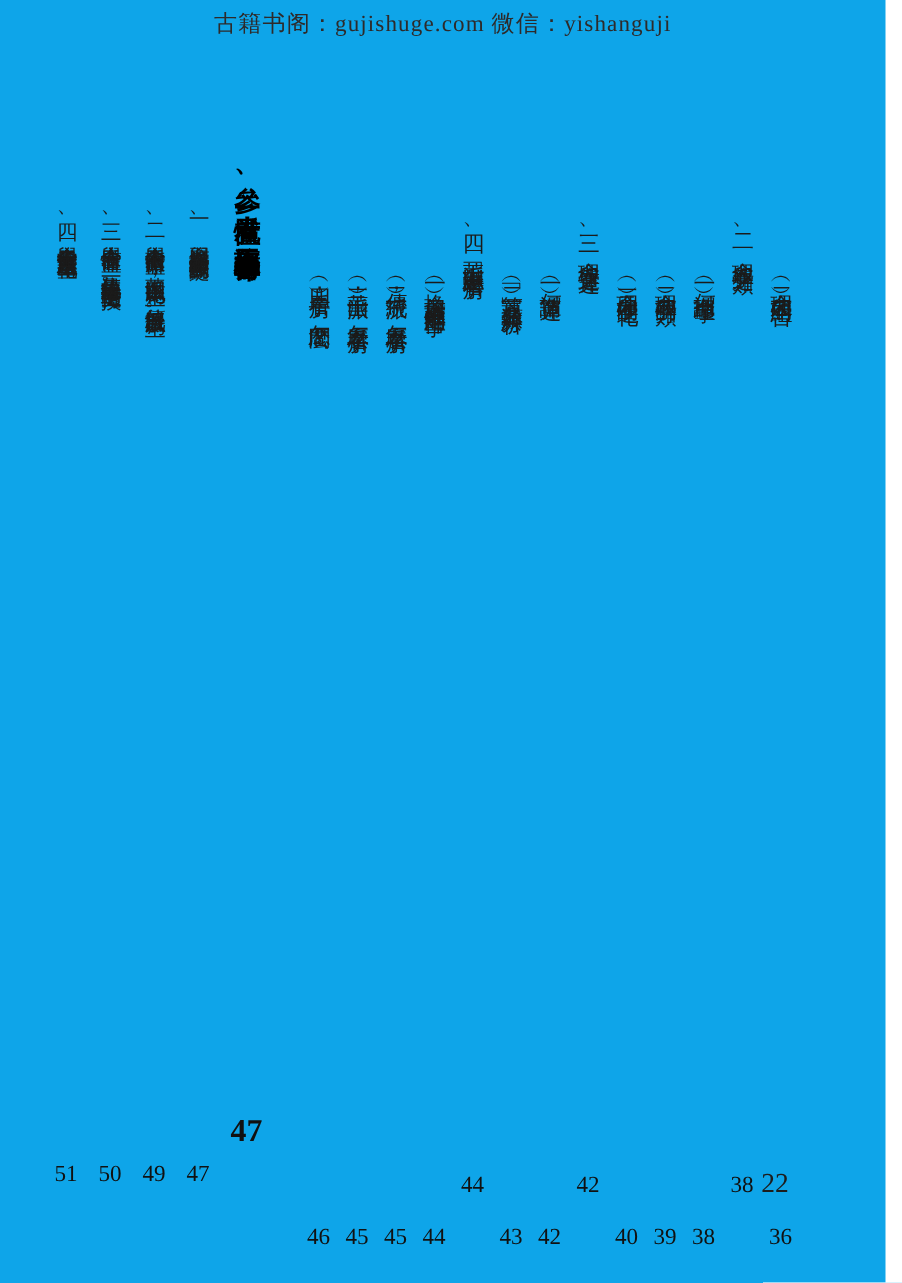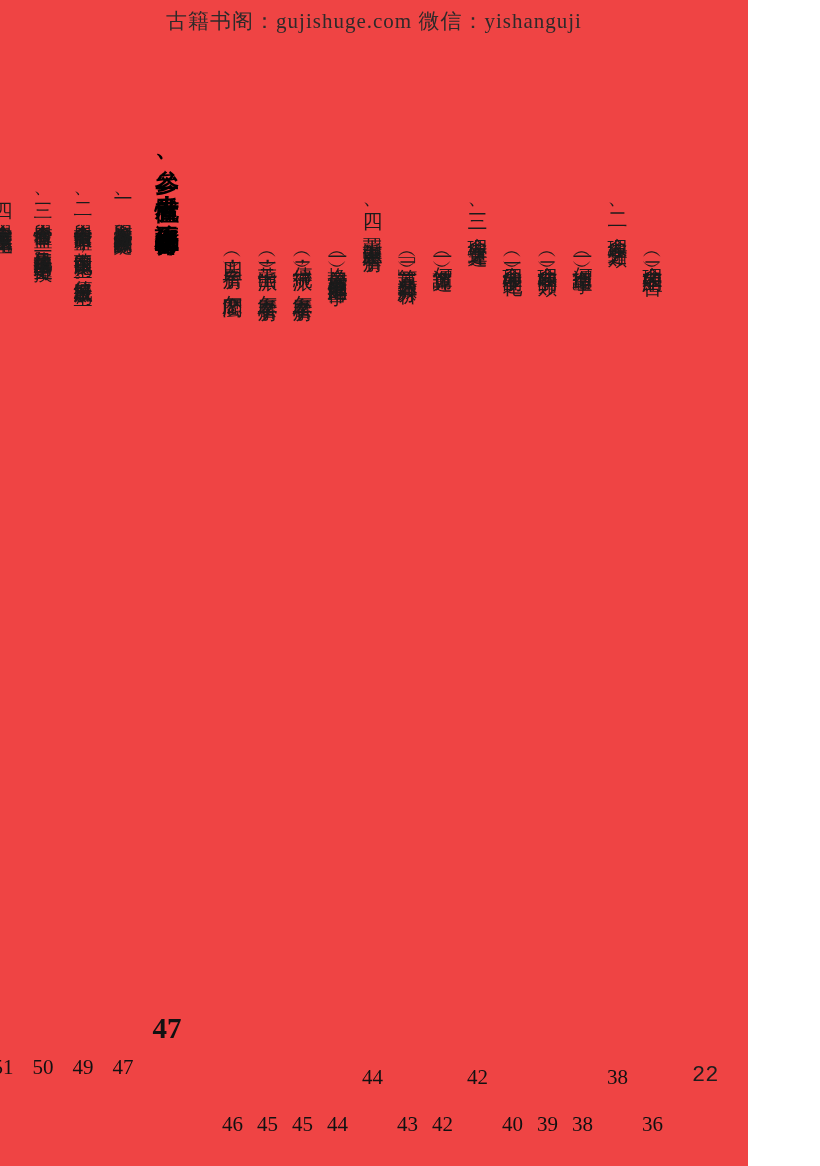--- a/index.html
+++ b/index.html
@@ -2,23 +2,23 @@
 <html><head>
 <meta charset="utf-8">
 <style>
   html, body {
     margin: 0;
     padding: 0;
     background: #ffffff;
   }
   .page {
     position: relative;
-    width: 748px;
+    width: 805px;
     height: 1166px;
-    background: #ef4444;
+    background: #0ea5e9;
     overflow: hidden;
     font-family: "Liberation Serif", serif;
     color: #1b1b1b;
   }
 
   
   .header {
     position: absolute;
     top: 7px;
     left: 0;
@@ -84,22 +84,22 @@
     font-size: 29px;
     font-weight: bold;
     bottom: 5px;
   }
 
   
   .folio {
     position: absolute;
     top: 1063px;
     left: 692px;
-    font-family: Liberation Mono, monospace;
-    font-size: 22px;
+    font-family: Liberation Serif, serif;
+    font-size: 25px;
     color: #1d1d1d;
   }
 </style>
 </head>
 <body>
 
 <div class="page">
 
   <div class="header">古籍书阁：gujishuge.com 微信：yishanguji</div>
 

